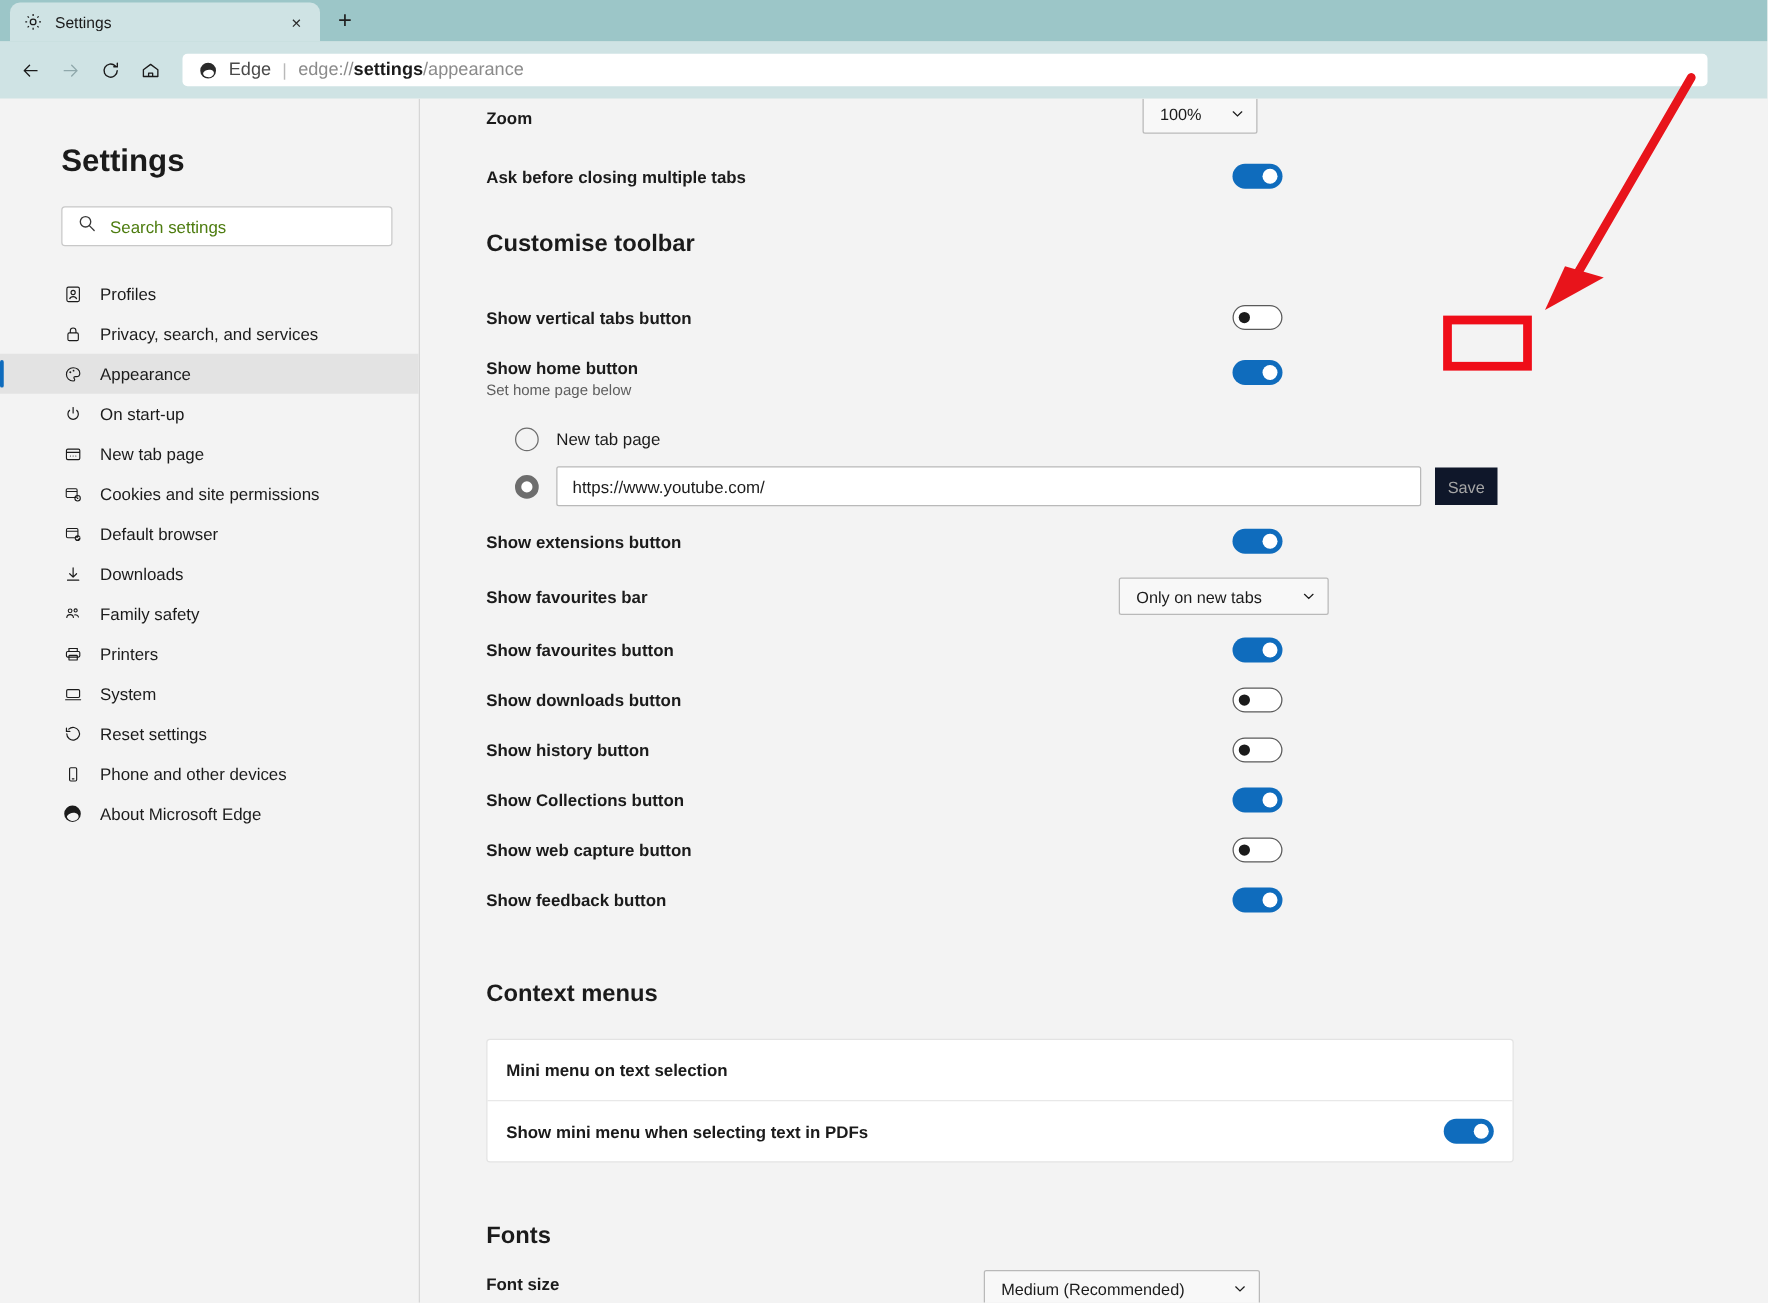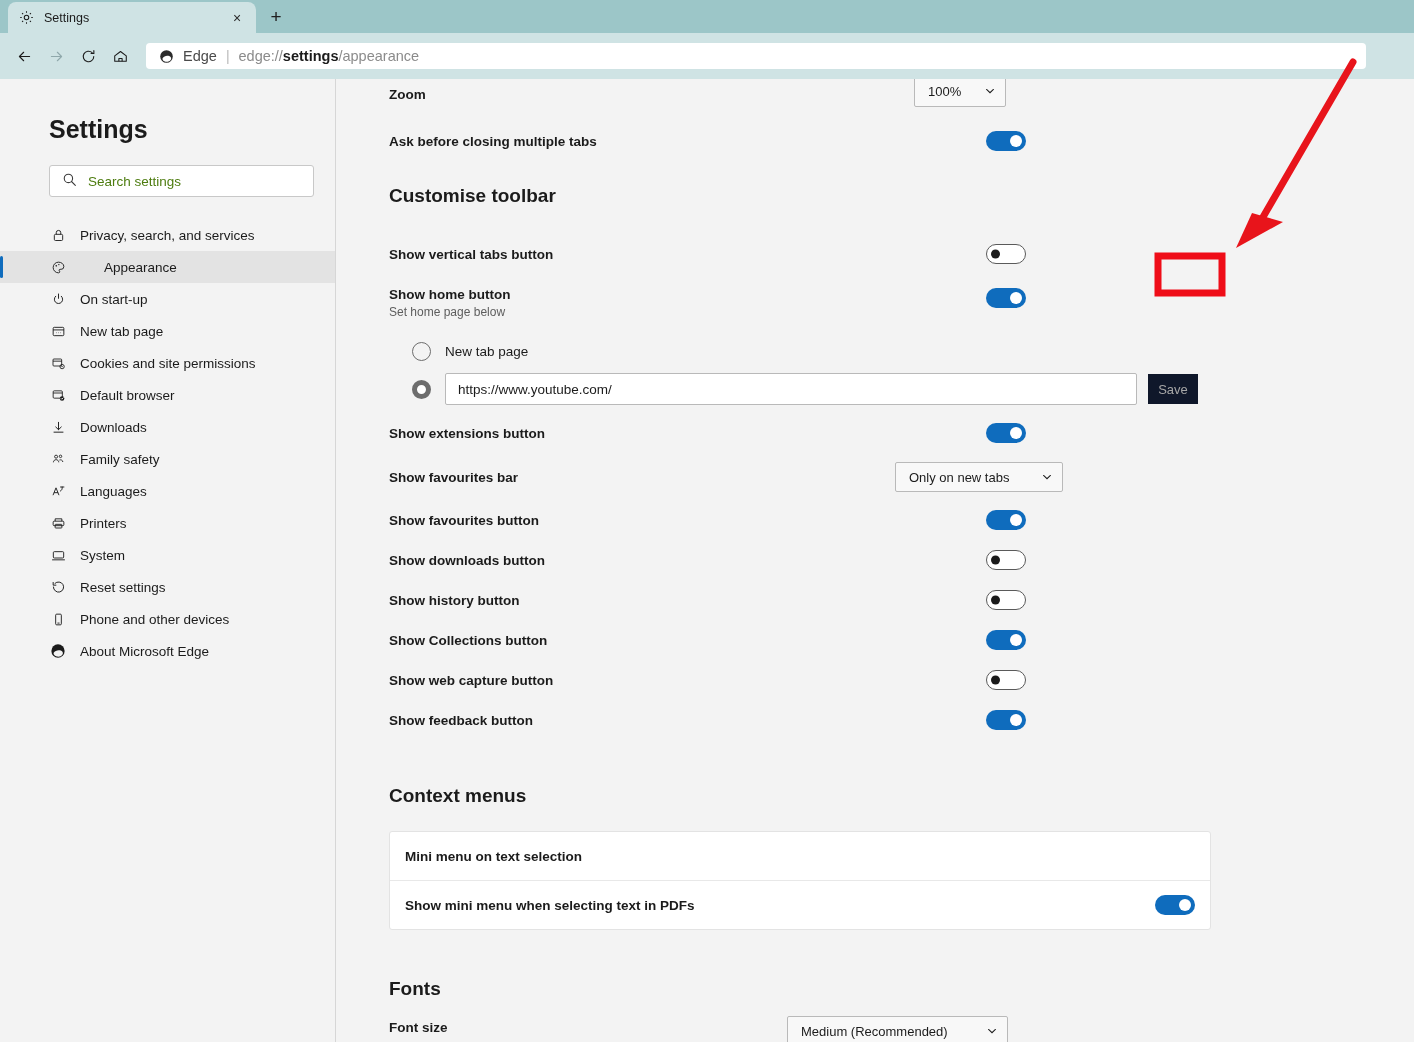--- a/index.html
+++ b/index.html
@@ -116,21 +116,21 @@
     padding-left: 49px;
     position: relative;
     cursor: pointer;
   }
   .navitem .nav-ico {
     width: 18px; height: 18px; flex: 0 0 18px;
     display: flex; align-items: center; justify-content: center;
     margin-right: 13px;
   }
   .navitem .nav-lbl { font-size: 13.5px; color: #1b1b1b; }
-  .navitem.active { background: #e3e3e3; gap: 24px; }
+  .navitem.active { background: #e3e3e3; }
   .navitem.active::before {
     content: ""; position: absolute; left: 0; top: 5px;
     width: 3px; height: 22px; background: #0f6cbd; border-radius: 2px;
   }
 
   
   .content {
     flex: 1 1 auto;
     position: relative;
     background: #f3f3f3;
@@ -290,20 +290,30 @@
         <svg width="15" height="15" viewBox="0 0 18 18" fill="none" stroke="#3a3a3a" stroke-width="1.3">
           <circle cx="7.7" cy="7.7" r="5"></circle>
             <path d="M11.4 11.4 16 16" stroke-linecap="round"></path>
         </svg>
       </span>
       <span class="search-ph">Search settings</span>
     </div>
 
     <div class="navlist">
 
+      <div class="navitem">
+        <span class="nav-ico">
+          <svg width="15" height="15" viewBox="0 0 18 18" fill="none" stroke="#1b1b1b" stroke-width="1.1">
+            <rect x="3" y="2" width="12" height="14" rx="1.5"></rect>
+              <circle cx="9" cy="7.2" r="2"></circle>
+            <path d="M5.6 13.6c.6-1.7 2-2.4 3.4-2.4s2.8.7 3.4 2.4"></path>
+          </svg>
+        </span>
+        <span class="nav-lbl">Profiles</span>
+      </div>
 
       <div class="navitem">
         <span class="nav-ico">
           <svg width="15" height="15" viewBox="0 0 18 18" fill="none" stroke="#1b1b1b" stroke-width="1.1">
             <rect x="4" y="7.6" width="10" height="7.4" rx="1.4"></rect>
               <path d="M6.3 7.6V5.6a2.7 2.7 0 0 1 5.4 0v2"></path>
           </svg>
         </span>
         <span class="nav-lbl">Privacy, search, and services</span>
       </div>
@@ -380,29 +390,20 @@
           <svg width="15" height="15" viewBox="0 0 18 18" fill="none" stroke="#1b1b1b" stroke-width="1.05">
             <circle cx="6.1" cy="5.6" r="1.8"></circle>
               <circle cx="11.4" cy="5.2" r="1.5"></circle>
             <path d="M2.9 12.4c0-2 1.5-3.2 3.2-3.2s3.2 1.2 3.2 3.2"></path>
             <path d="M10.1 9.6c1.6-.6 4.1.2 4.1 2.4"></path>
           </svg>
         </span>
         <span class="nav-lbl">Family safety</span>
       </div>
 
-      <div class="navitem">
-        <span class="nav-ico">
-          <svg width="15" height="15" viewBox="0 0 18 18" fill="none" stroke="#1b1b1b" stroke-width="1.1" stroke-linecap="round">
-            <path d="M2.6 13 6 4.6 9.4 13M4 10.4h4"></path>
-              <path d="M11.4 3.6h4.1M13.4 3.6v1.4c0 1.6-.9 2.8-2 3.4"></path>
-          </svg>
-        </span>
-        <span class="nav-lbl">Languages</span>
-      </div>
 
       <div class="navitem">
         <span class="nav-ico">
           <svg width="15" height="15" viewBox="0 0 18 18" fill="none" stroke="#1b1b1b" stroke-width="1.1">
             <path d="M5 6.2V3.4h8V6.2"></path>
               <rect x="2.6" y="6.2" width="12.8" height="5.4" rx="1.2"></rect>
             <rect x="5" y="10" width="8" height="4.4" rx=".6"></rect>
           </svg>
         </span>
         <span class="nav-lbl">Printers</span>

